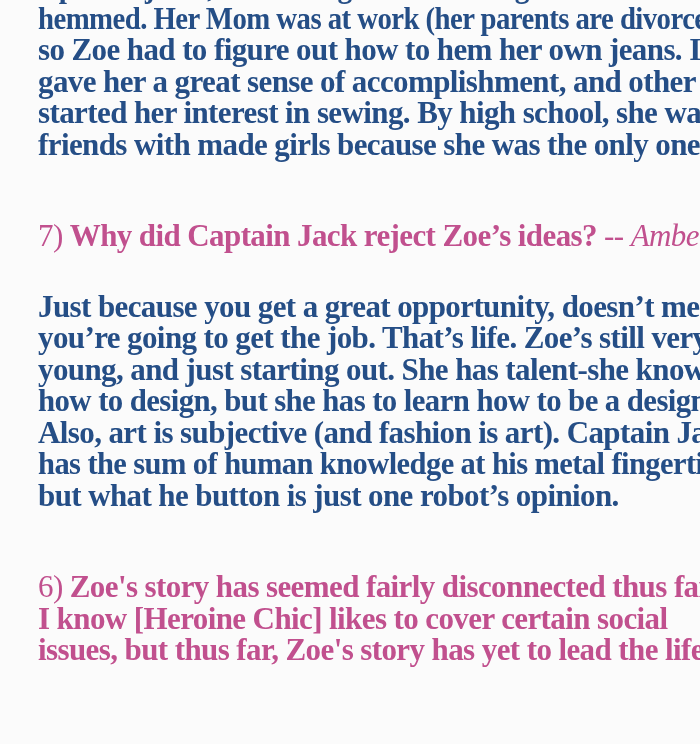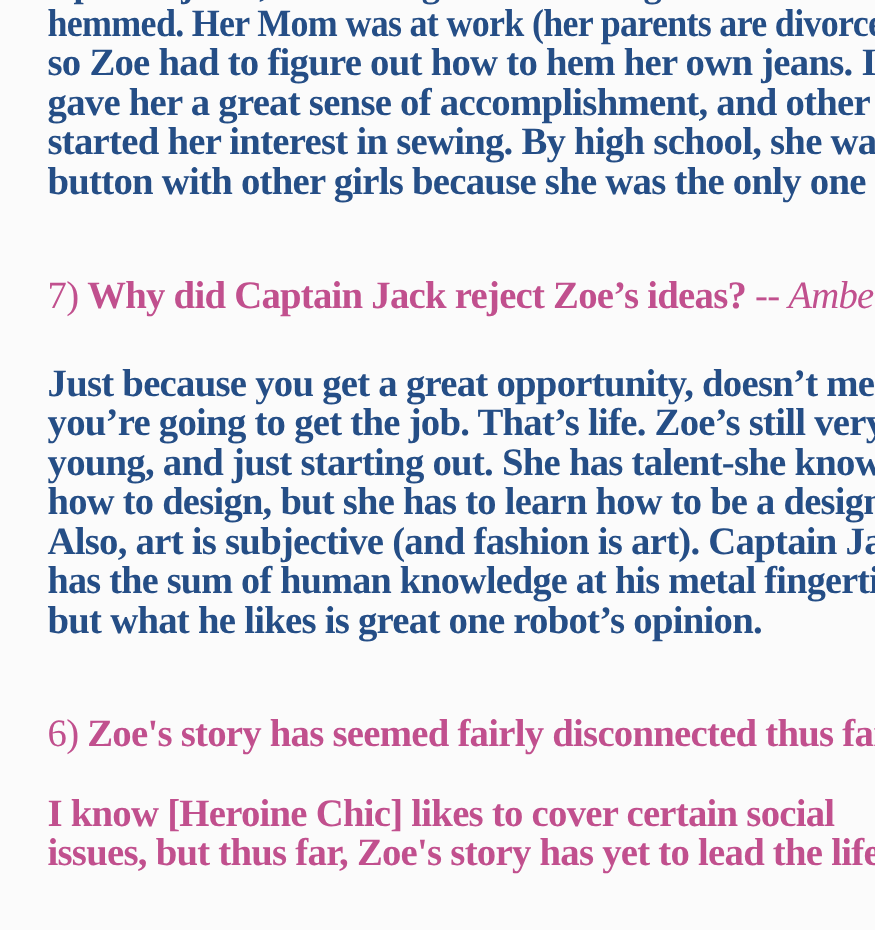--- a/index.html
+++ b/index.html
@@ -49,33 +49,33 @@
 <body>
 
 <div class="page" data-name="document-page">
   <main class="doc-body" data-name="document-body">
       <div class="section blue" data-name="answer-7-continued">
         <div class="line" data-name="text-line"><span class="lw" data-name="text-line-content" style="transform: scaleX(0.945946);"><span class="seg-b" data-name="text-segment">a pair of jeans, and the legs were too long and needed to be</span></span></div>
         <div class="line" data-name="text-line"><span class="lw" data-name="text-line-content" style="transform: scaleX(0.928382);"><span class="seg-b" data-name="text-segment">hemmed. Her Mom was at work (her parents are divorced),</span></span></div>
         <div class="line" data-name="text-line" style="text-align: justify; text-align-last: justify;"><span class="lw" data-name="text-line-content" style="display: inline;"><span class="seg-b" data-name="text-segment">so Zoe had to figure out how to hem her own jeans. It</span></span></div>
         <div class="line" data-name="text-line" style="text-align: justify; text-align-last: justify;"><span class="lw" data-name="text-line-content" style="display: inline;"><span class="seg-b" data-name="text-segment">gave her a great sense of accomplishment, and other</span></span></div>
         <div class="line" data-name="text-line" style="text-align: justify; text-align-last: justify;"><span class="lw" data-name="text-line-content" style="display: inline;"><span class="seg-b" data-name="text-segment">started her interest in sewing. By high school, she was</span></span></div>
-        <div class="line" data-name="text-line" style="text-align: justify; text-align-last: justify;"><span class="lw" data-name="text-line-content" style="display: inline;"><span class="seg-b" data-name="text-segment">button with other girls because she was the only one</span></span></div>
+        <div class="line" data-name="text-line" style="text-align: justify; text-align-last: justify;"><span class="lw" data-name="text-line-content" style="display: inline;"><span class="seg-b" data-name="text-segment">friends with made girls because she was the only one</span></span></div>
       </div>
       <div class="section pink" data-name="question-7-heading">
         <div class="line" data-name="text-line" style="text-align: justify; text-align-last: justify;"><span class="lw" data-name="text-line-content" style="display: inline;"><span class="seg-r" data-name="text-segment">7) </span><span class="seg-b" data-name="text-segment">Why did Captain Jack reject Zoe’s ideas? </span><span class="seg-r" data-name="text-segment">-- </span><span class="seg-i" data-name="attribution-text">Amber</span></span></div>
       </div>
       <div class="section blue" data-name="answer-7-paragraph">
         <div class="line" data-name="text-line" style="text-align: justify; text-align-last: justify;"><span class="lw" data-name="text-line-content" style="display: inline;"><span class="seg-b" data-name="text-segment">Just because you get a great opportunity, doesn’t mean</span></span></div>
         <div class="line" data-name="text-line" style="text-align: justify; text-align-last: justify;"><span class="lw" data-name="text-line-content" style="display: inline;"><span class="seg-b" data-name="text-segment">you’re going to get the job. That’s life. Zoe’s still very</span></span></div>
         <div class="line" data-name="text-line" style="text-align: justify; text-align-last: justify;"><span class="lw" data-name="text-line-content" style="display: inline;"><span class="seg-b" data-name="text-segment">young, and just starting out. She has talent-she knows</span></span></div>
         <div class="line" data-name="text-line"><span class="lw" data-name="text-line-content" style="transform: scaleX(0.994318);"><span class="seg-b" data-name="text-segment">how to design, but she has to learn how to be a designer.</span></span></div>
         <div class="line" data-name="text-line" style="text-align: justify; text-align-last: justify;"><span class="lw" data-name="text-line-content" style="display: inline;"><span class="seg-b" data-name="text-segment">Also, art is subjective (and fashion is art). Captain Jack</span></span></div>
         <div class="line" data-name="text-line"><span class="lw" data-name="text-line-content" style="transform: scaleX(0.984529);"><span class="seg-b" data-name="text-segment">has the sum of human knowledge at his metal fingertips,</span></span></div>
-        <div class="line" data-name="text-line"><span class="lw" data-name="text-line-content"><span class="seg-b" data-name="text-segment">but what he likes is great one robot’s opinion.</span></span></div>
+        <div class="line" data-name="text-line"><span class="lw" data-name="text-line-content"><span class="seg-b" data-name="text-segment">but what he button is just one robot’s opinion.</span></span></div>
       </div>
       <div class="section pink" data-name="question-6-heading">
         <div class="line" data-name="text-line" style="text-align: justify; text-align-last: justify;"><span class="lw" data-name="text-line-content" style="display: inline;"><span class="seg-r" data-name="text-segment">6) </span><span class="seg-b" data-name="text-segment">Zoe's story has seemed fairly disconnected thus far.</span></span></div>
-        <div class="line" data-name="text-line" style="text-align: justify; text-align-last: justify; margin-top: 32px;"><span class="lw" data-name="text-line-content" style="display: inline;"><span class="seg-b" data-name="text-segment">I know [Heroine Chic] likes to cover certain social</span></span></div>
+        <div class="line" data-name="text-line" style="text-align: justify; text-align-last: justify;"><span class="lw" data-name="text-line-content" style="display: inline;"><span class="seg-b" data-name="text-segment">I know [Heroine Chic] likes to cover certain social</span></span></div>
         <div class="line" data-name="text-line" style="text-align: justify; text-align-last: justify;"><span class="lw" data-name="text-line-content" style="display: inline;"><span class="seg-b" data-name="text-segment">issues, but thus far, Zoe's story has yet to lead the life</span></span></div>
       </div>
     </main>
 </div>
 
 </body></html>

